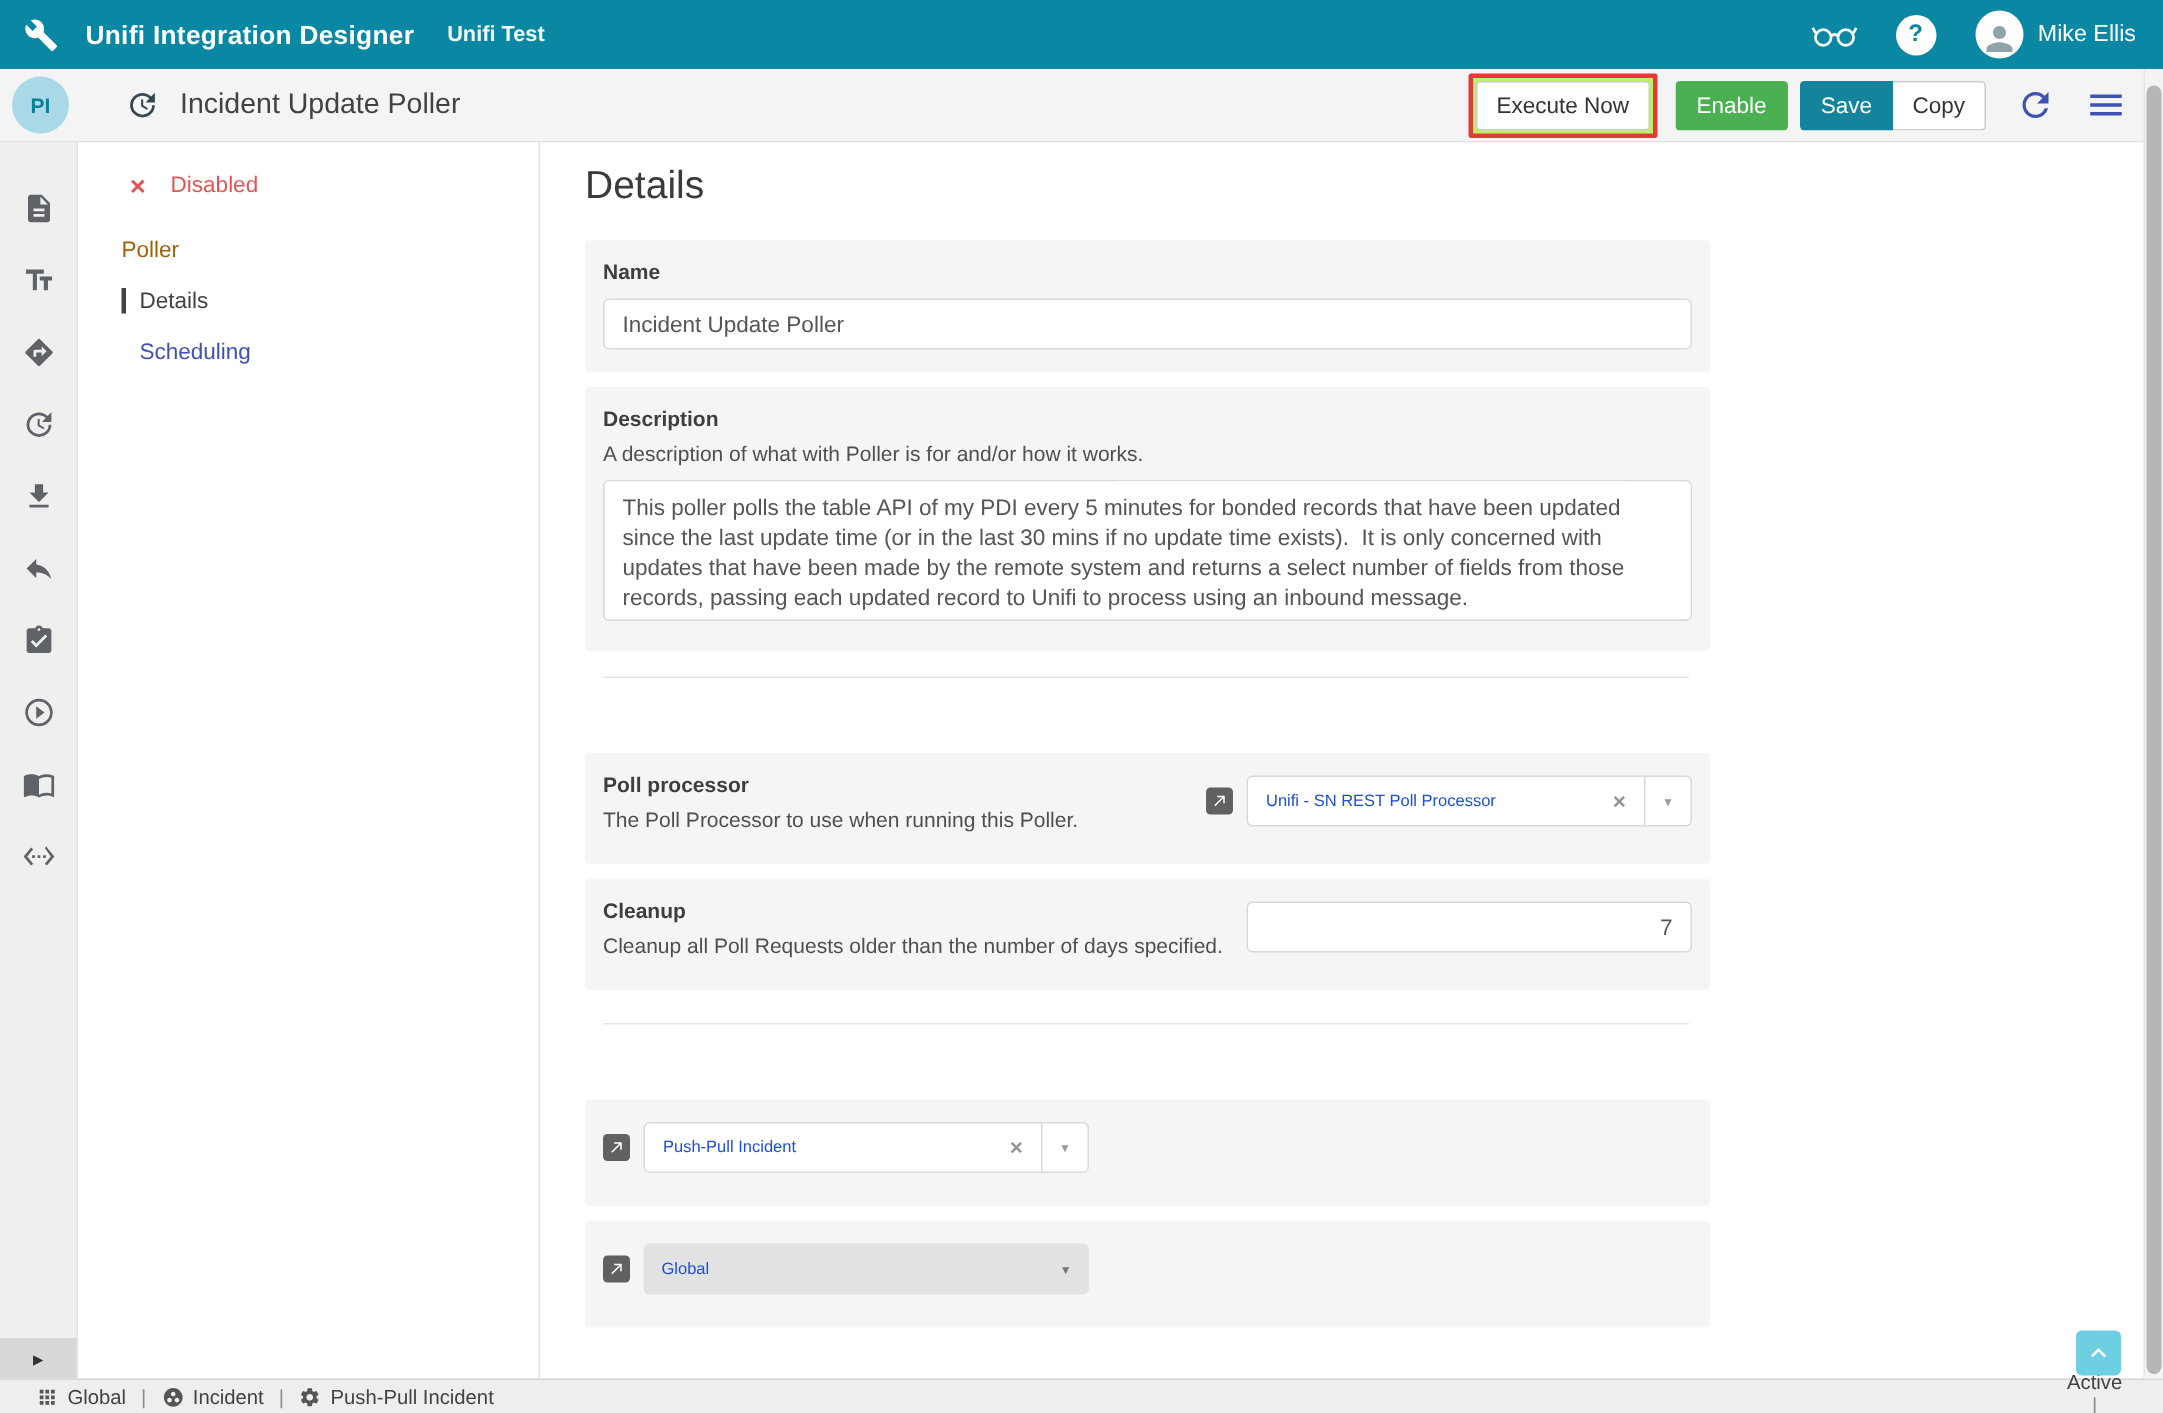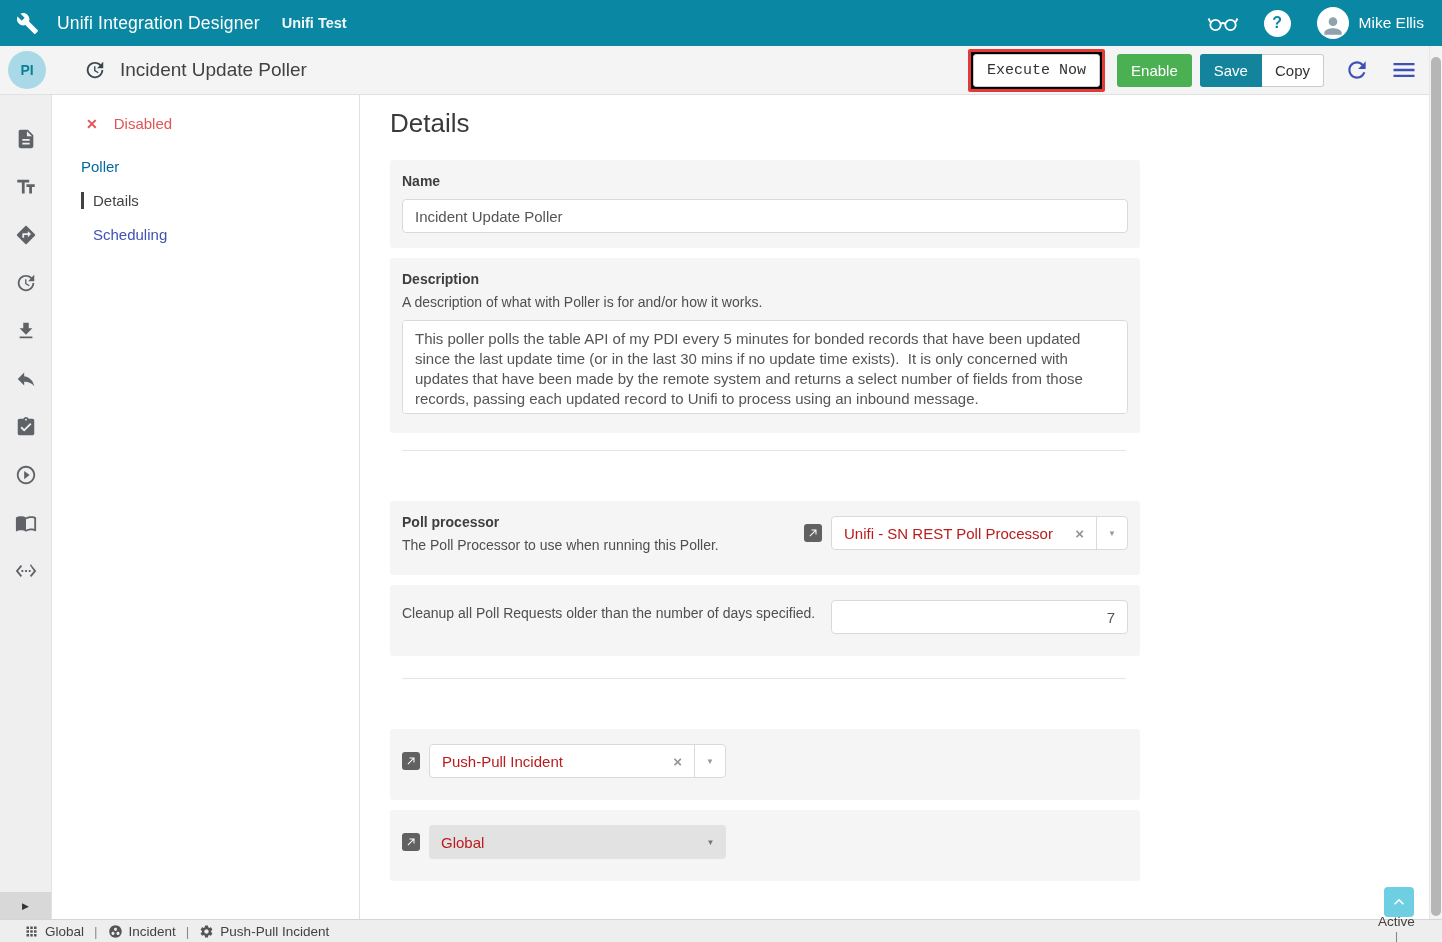--- a/index.html
+++ b/index.html
@@ -3,61 +3,61 @@
 <meta charset="utf-8">
 <style>
   * { margin:0; padding:0; box-sizing:border-box; }
   html,body { width:1442px; height:942px; overflow:hidden; background:#fff;
               font-family:"Liberation Sans", sans-serif; }
   .app { position:relative; width:1442px; height:942px; display:flex; flex-direction:column; }
 
   
   .topbar { height:46px; background:#0a87a2; display:flex; align-items:center;
             color:#fff; padding:0 18px 0 16px; flex:0 0 auto; }
-  .topbar .brand-title { font-size:17.5px; font-weight:normal; margin-left:18px; letter-spacing:.2px; }
+  .topbar .brand-title { font-size:17.5px; font-weight:bold; margin-left:18px; letter-spacing:.2px; }
   .topbar .env { font-size:14.5px; margin-left:22px; font-weight:bold; opacity:.95; }
   .topbar .spacer { flex:1; }
   .help-circle { width:27px; height:27px; border-radius:50%; background:#fff; color:#0a87a2;
                  display:flex; align-items:center; justify-content:center; font-weight:bold;
                  font-size:16px; margin-left:24px; cursor:pointer; }
   .user-avatar { width:32px; height:32px; border-radius:50%; background:#fff; margin-left:26px;
                  display:flex; align-items:flex-end; justify-content:center; overflow:hidden; }
   .user-name { font-size:15.5px; margin-left:10px; }
 
   
   .toolbar { height:49px; background:#f4f4f4; border-bottom:1px solid #e0e0e0;
              display:flex; align-items:center; padding:0 14px 0 8px; flex:0 0 auto; }
   .rec-avatar { width:38px; height:38px; border-radius:50%; background:#a9d9e6; color:#0f7f96;
                 font-weight:bold; font-size:14px; display:flex; align-items:center; justify-content:center; }
   .rec-icon { margin-left:38px; display:flex; }
   .rec-title { font-size:19px; color:#424242; margin-left:14px; }
   .toolbar .spacer { flex:1; }
   .btn { height:33px; border-radius:3px; font-size:15px; font-family:inherit; cursor:pointer;
          padding:0 13px; border:1px solid transparent; }
   .btn.white { background:#fff; border-color:#ccc; color:#333; }
-  .exec-wrap { border:3px solid #e23a36; border-radius:2px; padding:2px; display:inline-flex; background:#000000;font-family:Liberation Mono, monospace; }
+  .exec-wrap { border:3px solid #e23a36; border-radius:2px; padding:2px; display:inline-flex; background:#bef264; }
   .btn.green { background:#4bb052; color:#fff; margin-left:12px; }
   .btn-group { display:inline-flex; margin-left:8px; }
   .btn.teal { background:#13849b; color:#fff; border-radius:3px 0 0 3px; }
   .btn.copy { background:#fff; border:1px solid #ccc; color:#333; border-radius:0 3px 3px 0; border-left:none; }
   .icon-btn { background:none; border:none; cursor:pointer; margin-left:20px; display:flex; align-items:center; }
 
   
   .body-row { flex:1; display:flex; min-height:0; }
 
   .rail { width:52px; background:#efefef; border-right:1px solid #e2e2e2; position:relative;
           display:flex; flex-direction:column; align-items:center; padding-top:20px; flex:0 0 auto; }
   .rail .ricon { width:52px; height:48px; display:flex; align-items:center; justify-content:center; cursor:pointer; }
   .rail-expand { position:absolute; bottom:0; left:0; width:51px; height:27px; background:#d8d8d8;
                  display:flex; align-items:center; justify-content:center; font-size:9px; color:#333; cursor:pointer; }
 
   .nav { width:308px; border-right:1px solid #e0e0e0; background:#fff; padding-top:20px; flex:0 0 auto; }
   .nav-disabled { display:flex; align-items:center; padding-left:34px; color:#e25555; font-size:15px; }
   .nav-disabled .x { font-weight:bold; font-size:14px; margin-right:16px; }
-  .nav-section { margin-top:26px; padding-left:29px; font-size:15px; color:#0369a1; }
+  .nav-section { margin-top:26px; padding-left:29px; font-size:15px; color:#a16207; }
   .nav-item { margin:17px 0 0 29px; font-size:15px; color:#424242; cursor:pointer; }
   .nav-item.active { border-left:3px solid #424242; padding-left:9px; }
   .nav-item.link { padding-left:12px; color:#3f51b5; }
 
   
   .content { flex:1; background:#fff; padding:13px 0 0 30px; overflow:hidden; }
   .page-heading { font-size:26px; font-weight:400; color:#3a3a3a; margin-bottom:21px; }
   .col { width:750px; }
   .group { background:#f5f5f5; border-radius:3px; padding:13px 12px 15px; margin-bottom:10px; }
   .flabel { font-size:14px; font-weight:bold; color:#3e3e3e; }
@@ -66,21 +66,21 @@
             padding:0 12px; font-size:15px; color:#555; font-family:inherit; margin-top:10px; }
   textarea.tinput { height:94px; padding:8px 12px; line-height:20px; resize:none; }
   .divider { border-top:1px solid #e5e5e5; margin:17px 14px 0 12px; }
   .mt50 { margin-top:50px; }
   .rowgrp { display:flex; justify-content:space-between; padding-bottom:22px; }
   .controls { display:flex; align-items:flex-start; margin-top:2px; }
   .ref-icon { width:18px; height:18px; background:#616161; border-radius:3px; margin:8px 9px 0 0;
               display:flex; align-items:center; justify-content:center; cursor:pointer; }
   .select { width:297px; height:34px; background:#fff; border:1px solid #d9d9d9; border-radius:4px;
             display:flex; align-items:center; cursor:pointer; }
-  .select .val { flex:1; padding:0 12px; font-size:15px; color:#b91c1c; white-space:nowrap; overflow:hidden; }
+  .select .val { flex:1; padding:0 12px; font-size:11px; color:#1d4ed8; white-space:nowrap; overflow:hidden; }
   .select .clear { color:#949494; font-size:15px; font-weight:bold; padding:0 12px 0 4px; cursor:pointer; }
   .select .caret-seg { width:31px; align-self:stretch; border-left:1px solid #d9d9d9;
                        display:flex; align-items:center; justify-content:center;
                        font-size:8px; color:#999; cursor:pointer; }
   .select.disabled { background:#e2e2e2; border:none; }
   .select.disabled .caret-seg { border-left:none; color:#757575; }
   .num { width:297px; text-align:right; margin-top:0; }
 
   
   .statusbar { height:23px; background:#eeeeee; border-top:1px solid #d5d5d5; display:flex;
@@ -260,20 +260,21 @@
             <div class="select">
               <span class="val">Unifi - SN REST Poll Processor</span>
               <span class="clear">×</span>
               <span class="caret-seg">▼</span>
             </div>
           </div>
         </div>
 
         <div class="group rowgrp" style="margin-bottom:0;">
           <div>
+            <div class="flabel">Cleanup</div>
             <div class="fhelp">Cleanup all Poll Requests older than the number of days specified.</div>
           </div>
           <div class="controls">
             <input class="tinput num" type="text" value="7" style="">
           </div>
         </div>
 
         <div class="divider" style="margin-top:22px;"></div>
 
         <div class="group rowgrp mt50">

